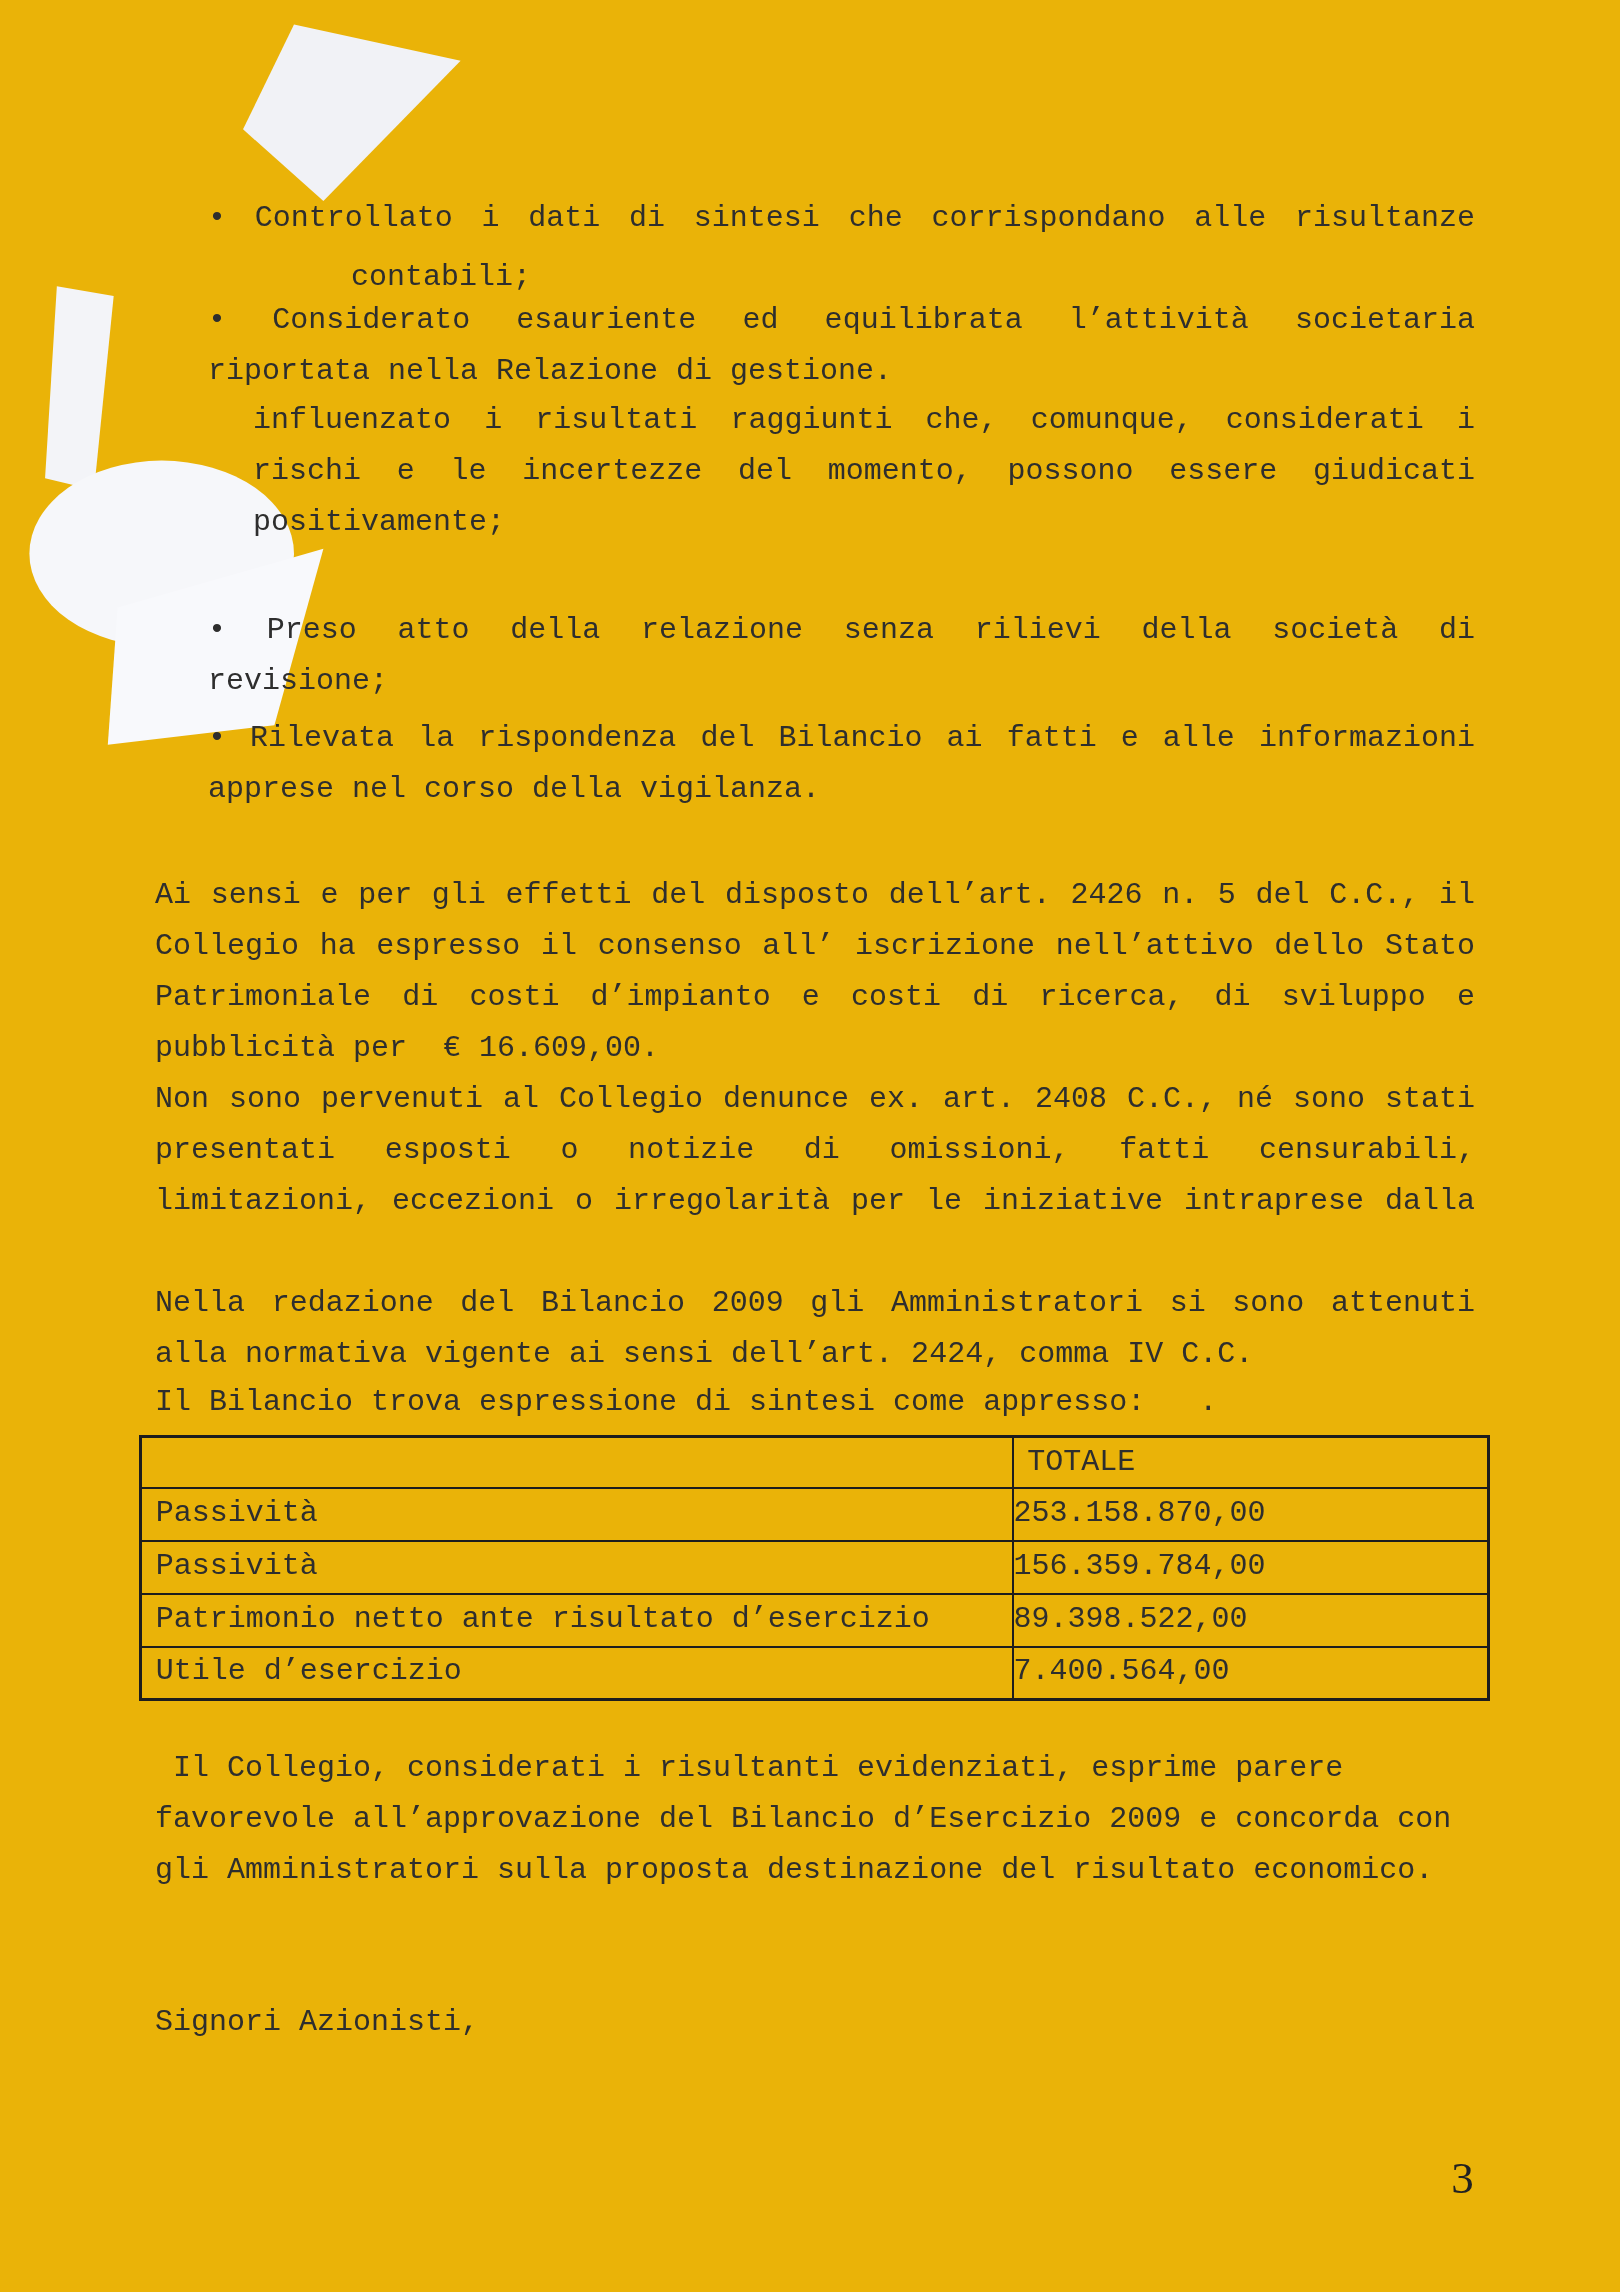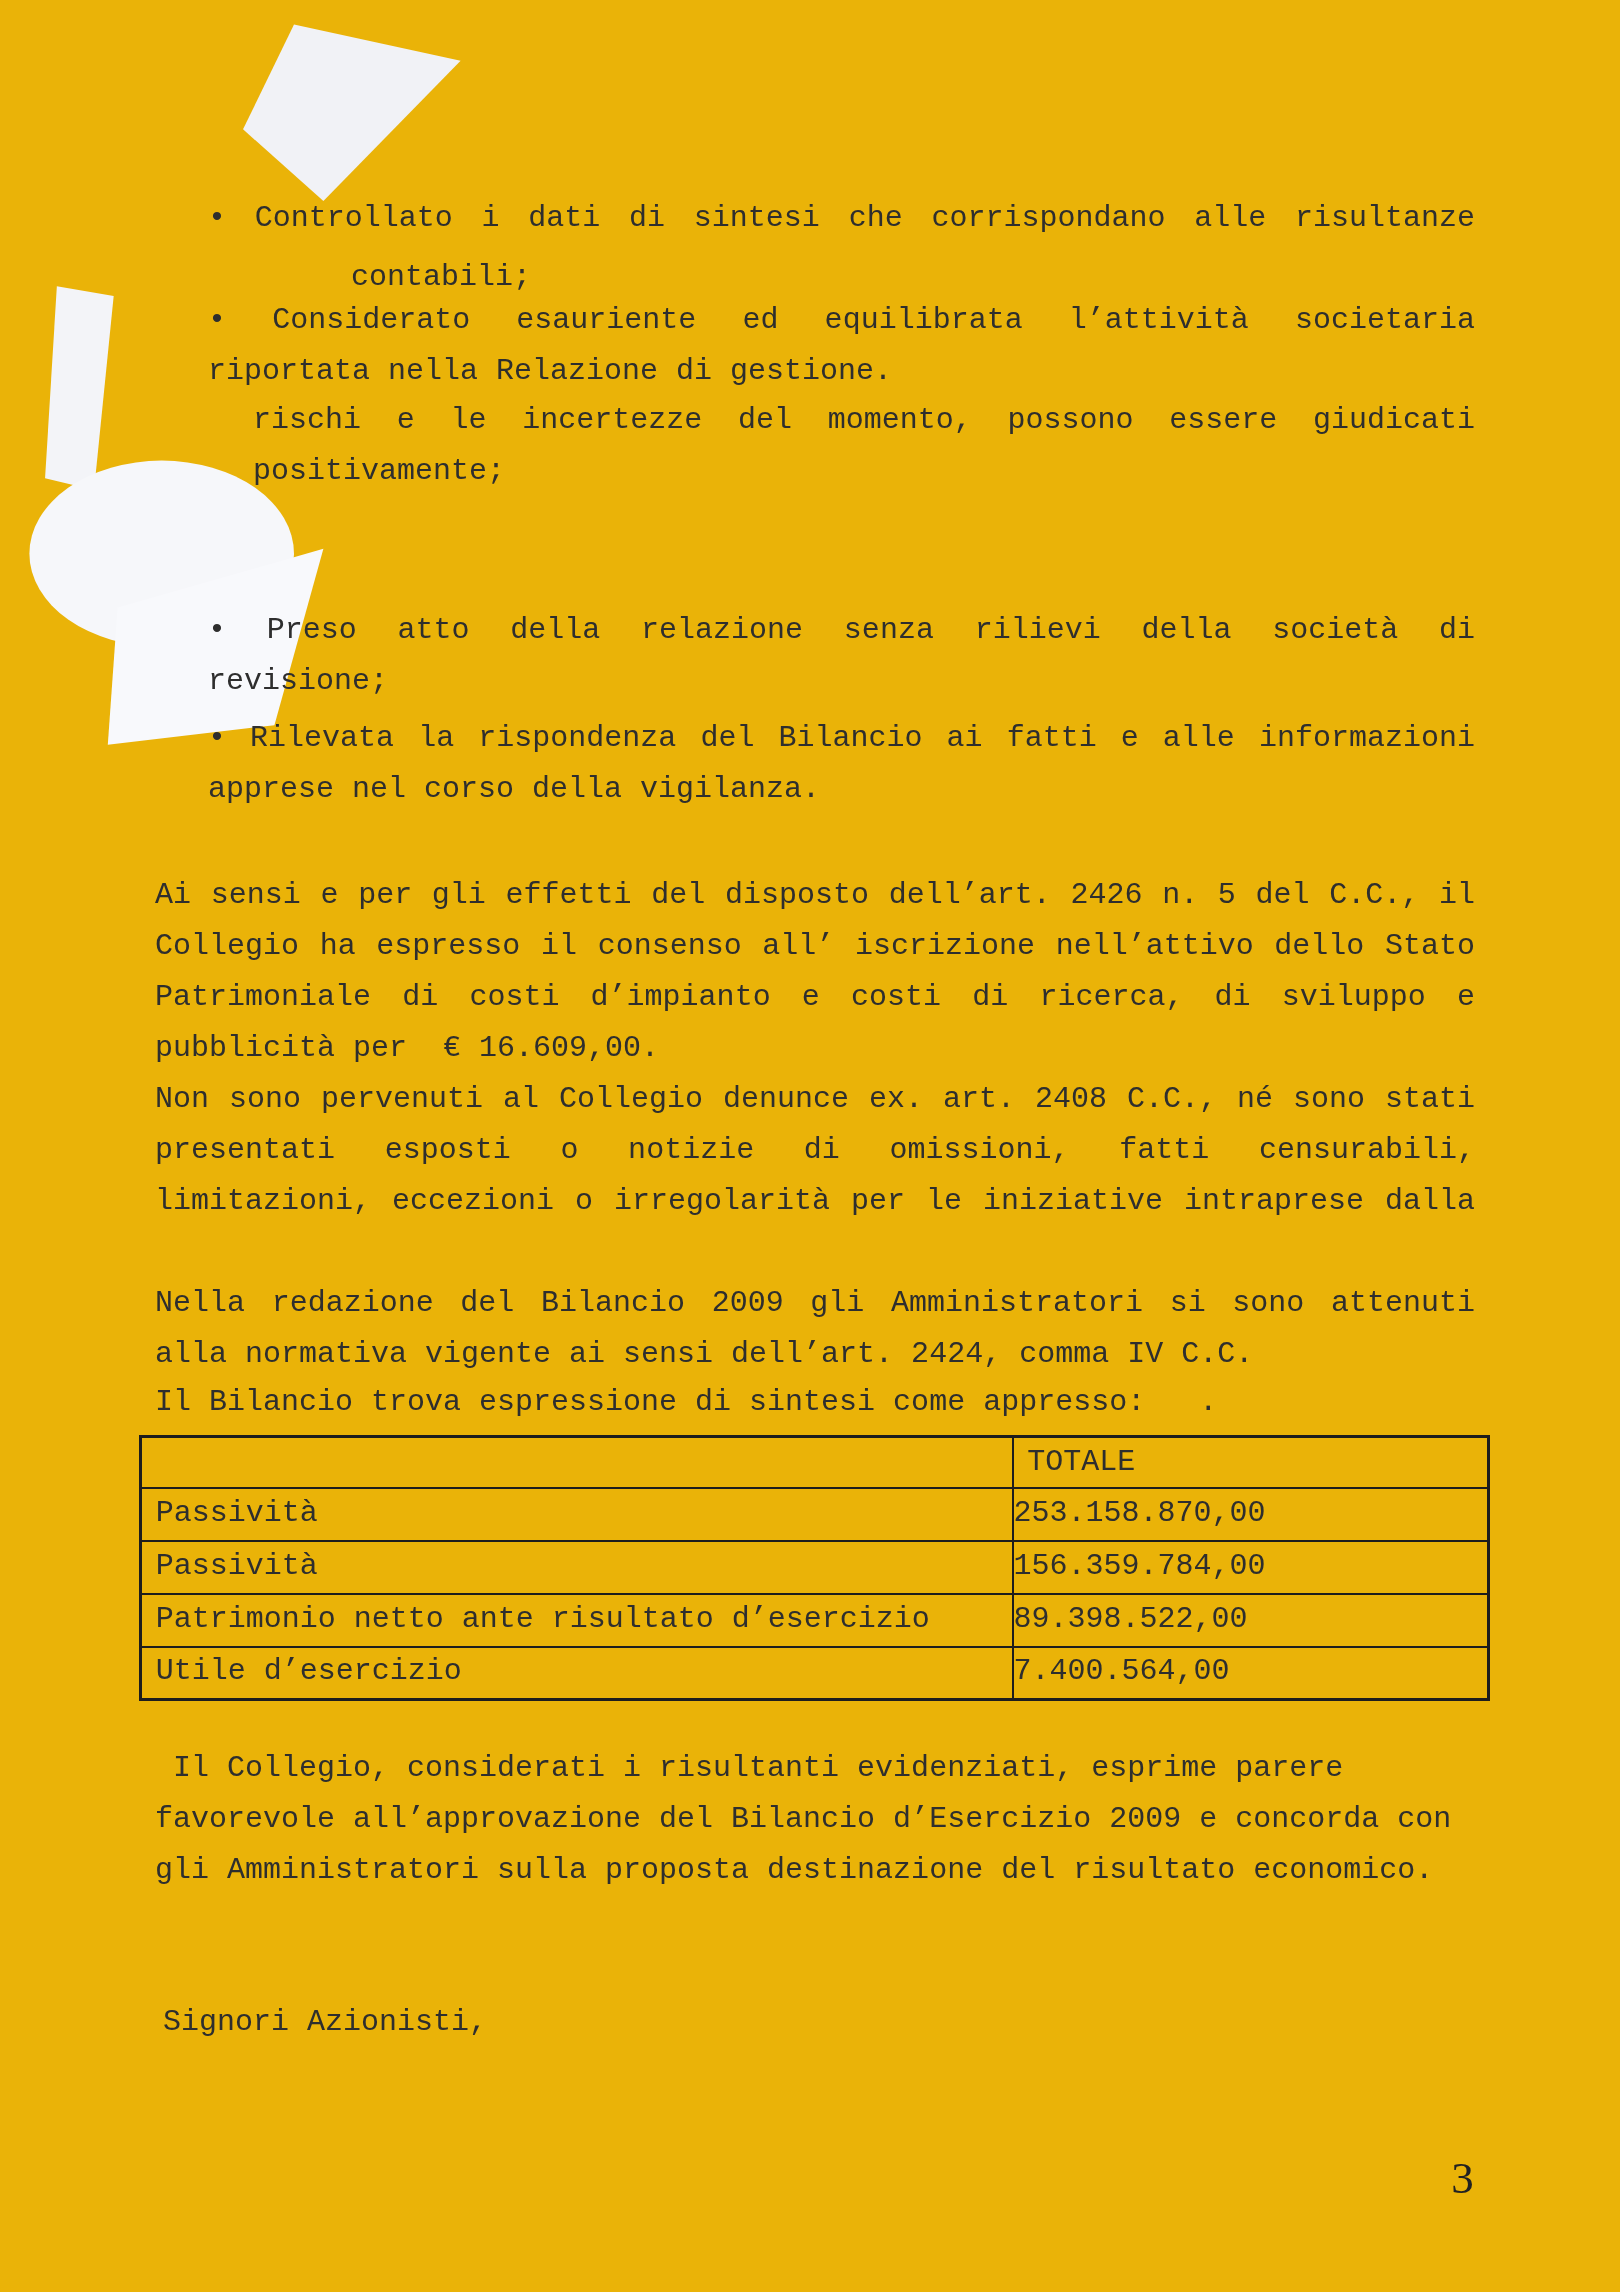--- a/index.html
+++ b/index.html
@@ -49,20 +49,21 @@
       <div class="line just">• Controllato i dati di sintesi che corrispondano alle risultanze</div>
       <div class="line plain" style="padding-left: 143px; margin-top: 8px;">contabili;</div>
     </div>
 
   <div class="block" style="top:295px;left:208px;width:1267px;">
       <div class="line just">• Considerato esauriente ed equilibrata l’attività societaria</div>
       <div class="line plain">riportata nella Relazione di gestione.</div>
     </div>
 
   <div class="block" style="top:395px;left:253px;width:1222px;">
+      <div class="line just">influenzato i risultati raggiunti che, comunque, considerati i</div>
       <div class="line just">rischi e le incertezze del momento, possono essere giudicati</div>
       <div class="line plain">positivamente;</div>
     </div>
 
   <div class="block" style="top:605px;left:208px;width:1267px;">
       <div class="line just">• Preso atto della relazione senza rilievi della società di</div>
       <div class="line plain">revisione;</div>
     </div>
 
   <div class="block" style="top:713px;left:208px;width:1267px;">
@@ -122,20 +123,20 @@
     </tbody>
       </table>
   </div>
 
   <div class="block" style="top:1743px;left:155px;width:1320px;">
       <div class="line plain"> Il Collegio, considerati i risultanti evidenziati, esprime parere</div>
       <div class="line plain">favorevole all’approvazione del Bilancio d’Esercizio 2009 e concorda con</div>
       <div class="line plain">gli Amministratori sulla proposta destinazione del risultato economico.</div>
     </div>
 
-  <div class="block" style="top:1997px;left:155px;width:1320px;margin-left:8px;">
+  <div class="block" style="top:1997px;left:155px;width:1320px;">
     <div class="line plain">Signori Azionisti,</div>
   </div>
 
   <div class="pagenum">3</div>
 
 </div>
 
 
 </body></html>

